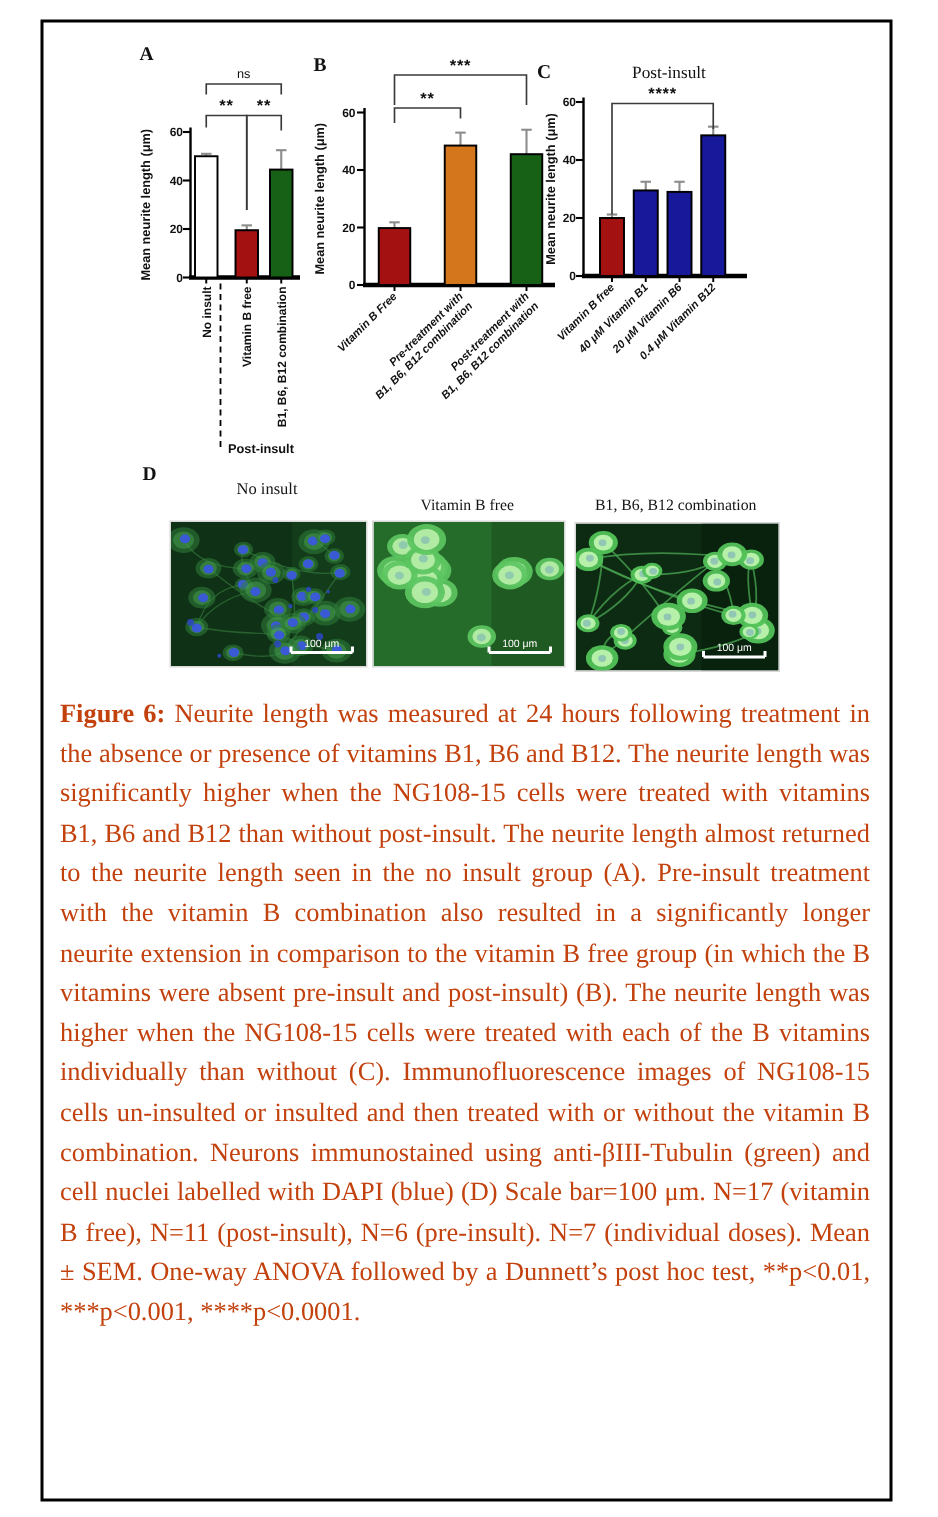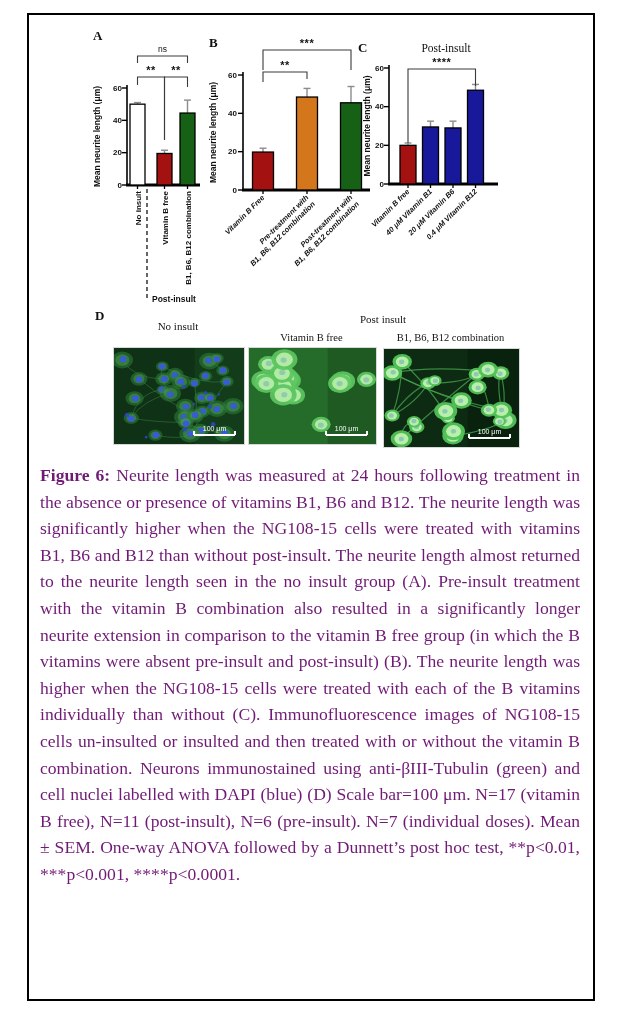--- a/index.html
+++ b/index.html
@@ -6,21 +6,21 @@
   .page{position:relative;width:625px;height:1011px;background:#fff;overflow:hidden;
         font-family:"Liberation Sans",sans-serif;}
   .frame{position:absolute;left:27px;top:13px;width:564px;height:984px;border:2px solid #000;}
   .abs{position:absolute;}
   .serif-title{position:absolute;font-family:"Liberation Serif",serif;color:#141414;
                text-align:center;font-size:11px;line-height:12px;}
   .panel-d-label{position:absolute;font-family:"Liberation Serif",serif;font-weight:bold;
                  font-size:13px;color:#111;}
   .caption{position:absolute;left:40px;top:462px;width:540px;margin:0;
            font-family:"Liberation Serif",serif;font-size:17.6px;line-height:26.6px;
-           color:#701a75;text-align:justify;}
+           color:#c2410c;text-align:justify;}
   .caption b{font-weight:bold;}
   svg{display:block;}
   .micro{position:absolute;border:1px solid #d8d8d8;}
 </style>
 </head>
 <body>
 
 <div class="page">
   <div class="frame"></div>
 
@@ -126,21 +126,20 @@
       <rect x="467.5" y="90.23333333333333" width="16" height="93.76666666666667" fill="#18189b" stroke="#000" stroke-width="1.3"></rect>
       <line x1="475.5" y1="184" x2="475.5" y2="188" stroke="#000" stroke-width="1.3"></line>
       <text x="477.5" y="192" fill="#111" font-family="&quot;Liberation Sans&quot;,sans-serif" font-size="7.5px" font-style="italic" font-weight="bold" text-anchor="end" transform="rotate(-45 477.5 192)">0.4 μM Vitamin B12</text>
       <path d="M408,143 L408,69 L475.5,69 L475.5,86" fill="none" stroke="#3a3a3a" stroke-width="1.1"></path>
       <text x="441.75" y="66" fill="#111" font-family="&quot;Liberation Sans&quot;,sans-serif" text-anchor="middle" font-size="11px" font-weight="bold" letter-spacing="0.5">****</text>
     </svg>
 
   <div class="panel-d-label" style="left:95px;top:308px">D</div>
 
   <div class="serif-title" style="left:113px;top:320px;width:130px">No insult</div>
-  <div class="serif-title" style="left:248px;top:313px;width:270px">Post insult</div>
   <div class="serif-title" style="left:248px;top:332px;width:127px;font-size:10.5px">Vitamin B free</div>
   <div class="serif-title" style="left:383px;top:332px;width:135px;font-size:10.5px">B1, B6, B12 combination</div>
 
   <svg id="micro-0" class="micro" style="left:113px;top:347px" width="130" height="96">
       <rect x="0" y="0" width="130" height="96" fill="#0f3115"></rect>
       <rect x="80.6" y="0" width="49.4" height="96" fill="#16401c" opacity="0.75"></rect>
       <path d="M95.37734862789512,13.110483389347792 Q90.32344649545848,6.45544913597405 108.8224330842495,22.64492016658187" fill="none" stroke="#3f8f47" stroke-width="0.9" opacity="0.5"></path>
       <path d="M71.67618557438254,74.4990778947249 Q74.28948606271297,62.65440569259226 70.63391906954348,74.11847517546266" fill="none" stroke="#3f8f47" stroke-width="0.9" opacity="0.5"></path>
       <path d="M112.91204471047968,33.43901093862951 Q85.82781876577064,37.786600096616894 48.33480470255017,18.380878801457584" fill="none" stroke="#3f8f47" stroke-width="0.9" opacity="0.5"></path>
       <path d="M24.938707496970892,30.857999474275857 Q56.825040981173515,56.52771873353049 81.51276241242886,67.56140082562342" fill="none" stroke="#3f8f47" stroke-width="0.9" opacity="0.5"></path>

